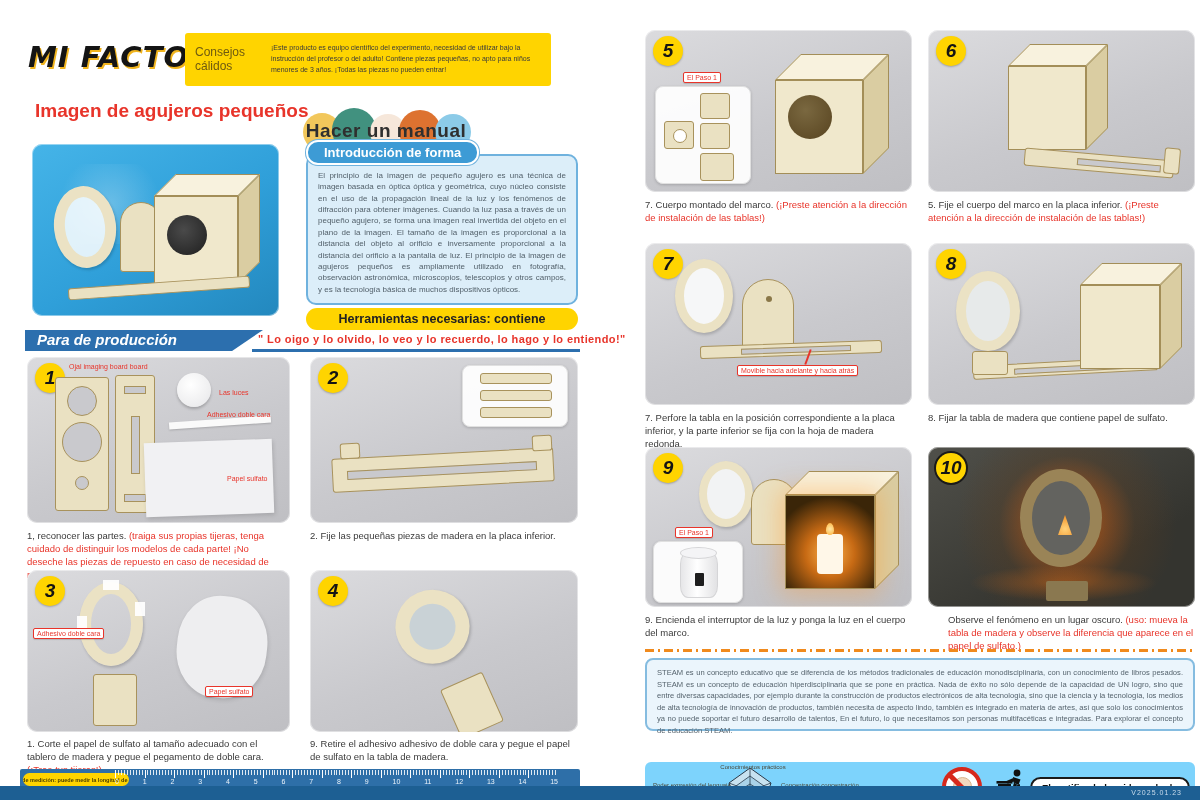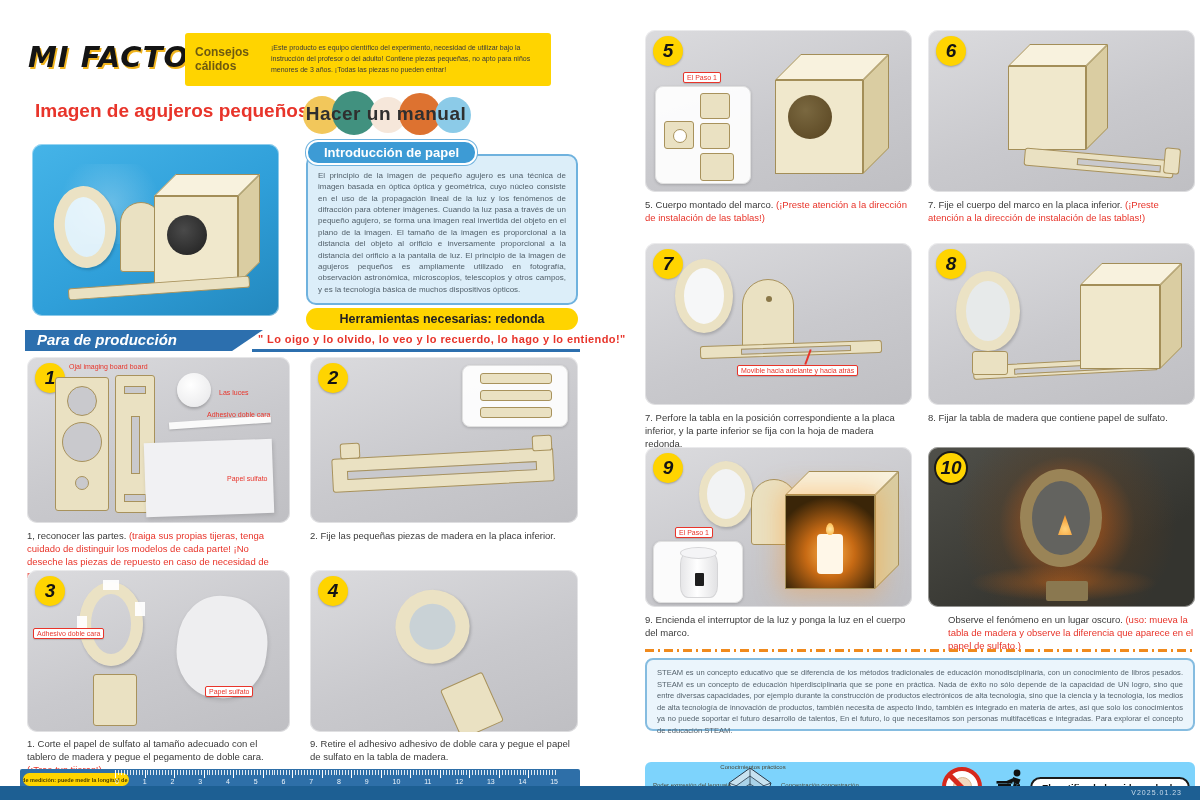--- a/index.html
+++ b/index.html
@@ -29,21 +29,21 @@
   
   .rlabel{position:absolute;font-size:7px;color:#E8342A;white-space:nowrap}
   .blabel{position:absolute;font-size:7px;color:#E8342A;background:#fff;border:1px solid #E8342A;border-radius:2px;padding:1px 3px;white-space:nowrap;box-shadow:0 1px 1px rgba(0,0,0,.15)}
   .cap{position:absolute;font-size:9.5px;line-height:1.38;color:#3A3A3A}
   .red{color:#E8342A}
   
   .logo{position:absolute;left:28px;top:40px;font-family:"DejaVu Sans",sans-serif;font-weight:800;font-style:italic;
         font-size:29px;letter-spacing:1px;color:#141414;text-shadow:1.5px 1.5px 0 #F0B41E}
   .tips{position:absolute;left:185px;top:33px;width:366px;height:53px;background:#FFD400;border-radius:3px;
         display:flex;align-items:center;gap:10px;padding:4px 10px}
-  .tips-title{font-weight:bold;color:#6E5A10;font-size:12px;line-height:1.15;width:66px;flex:none}
+  .tips-title{font-weight:normal;color:#6E5A10;font-size:12px;line-height:1.15;width:66px;flex:none}
   .tips-body{font-size:7px;color:#3A3A3A;line-height:1.55;flex:1}
   .page-title{position:absolute;left:35px;top:100px;font-size:19px;font-weight:bold;color:#E8342A}
   .badge-circle{position:absolute;border-radius:50%}
   .manual-text{position:absolute;left:0;top:12px;width:100%;text-align:center;font-size:19px;font-weight:bold;color:#2F2F2F;letter-spacing:.5px}
   
   .intro-label{position:absolute;left:306px;top:140px;padding:3px 16px;background:#3D9BD5;color:#fff;
                font-size:13px;font-weight:bold;border-radius:12px;border:2px solid #fff;box-shadow:0 0 0 1px #6FB2DE;z-index:2}
   .intro-panel{position:absolute;left:306px;top:154px;width:272px;height:151px;background:#DCEEF9;border:2px solid #6FB2DE;
                border-radius:10px;padding:14px 10px 6px;font-size:8px;color:#53616B;text-align:justify;line-height:1.42}
   .tools-pill{position:absolute;left:306px;top:308px;width:272px;height:22px;background:#FFD400;border-radius:12px;
@@ -80,21 +80,21 @@
 
 <div class="logo">MI FACTORÍA</div>
 
 <div class="tips">
   <div class="tips-title">Consejos cálidos</div>
   <div class="tips-body">¡Este producto es equipo científico del experimento, necesidad de utilizar bajo la instrucción del profesor o del adulto! Contiene piezas pequeñas, no apto para niños menores de 3 años. ¡Todas las piezas no pueden entrar!</div>
 </div>
 
 <div class="page-title">Imagen de agujeros pequeños</div>
 
-<div class="abs" style="left:303px;top:91px;width:166px;height:46px">
+<div class="abs" style="left:303px;top:108px;width:166px;height:46px">
   <div class="badge-circle" style="left:0;top:5px;width:38px;height:38px;background:#F2C75B"></div>
   <div class="badge-circle" style="left:29px;top:0;width:44px;height:44px;background:#41917F"></div>
   <div class="badge-circle" style="left:67px;top:6px;width:36px;height:36px;background:#F6E7DA"></div>
   <div class="badge-circle" style="left:96px;top:2px;width:42px;height:42px;background:#DD7230"></div>
   <div class="badge-circle" style="left:132px;top:6px;width:36px;height:36px;background:#8CCBE8"></div>
   <div class="manual-text">Hacer un manual</div>
 </div>
 
 <div class="photo" style="left:32px;top:144px;width:247px;height:172px;background:linear-gradient(150deg,#45B4E8 0%,#2F9FD9 55%,#2388BE 100%)">
   <div class="abs" style="left:18px;top:20px;width:120px;height:80px;background:radial-gradient(circle,rgba(255,255,255,.25),rgba(255,255,255,0) 70%)"></div>
@@ -103,23 +103,23 @@
   <div class="cube" style="left:122px;top:52px;width:84px;height:88px">
     <div class="cube-top" style="top:-22px;height:22px"></div>
     <div class="cube-side" style="right:-22px;width:22px"></div>
     <div class="cube-front">
       <div class="abs" style="left:12px;top:18px;width:40px;height:40px;border-radius:50%;background:radial-gradient(circle at 42% 38%,#4A4A4A,#1E1E1E)"></div>
     </div>
   </div>
   <div class="wood" style="left:36px;top:138px;width:182px;height:12px;transform:rotate(-4deg)"></div>
 </div>
 
-<div class="intro-label">Introducción de papel</div>
+<div class="intro-label">Introducción de forma</div>
 <div class="intro-panel">El principio de la imagen de pequeño agujero es una técnica de imagen basada en óptica óptica y geométrica, cuyo núcleo consiste en el uso de la propagación lineal de la luz y los fenómenos de difracción para obtener imágenes. Cuando la luz pasa a través de un pequeño agujero, se forma una imagen real invertida del objeto en el plano de la imagen. El tamaño de la imagen es proporcional a la distancia del objeto al orificio e inversamente proporcional a la distancia del orificio a la pantalla de luz. El principio de la imagen de agujeros pequeños es ampliamente utilizado en fotografía, observación astronómica, microscopios, telescopios y otros campos, y es la tecnología básica de muchos dispositivos ópticos.</div>
-<div class="tools-pill">Herramientas necesarias: redonda</div>
+<div class="tools-pill">Herramientas necesarias: contiene</div>
 
 <div class="pasos-banner">Para de producción</div>
 <div class="quote">" Lo oigo y lo olvido, lo veo y lo recuerdo, lo hago y lo entiendo!"</div>
 <div class="quote-bar"></div>
 
 <div class="photo" style="left:27px;top:357px;width:263px;height:166px">
   <div class="stepnum">1</div>
   <div class="wood" style="left:28px;top:20px;width:54px;height:134px">
     <div class="hole" style="left:11px;top:8px;width:30px;height:30px"></div>
     <div class="hole" style="left:6px;top:44px;width:40px;height:40px"></div>
@@ -214,35 +214,35 @@
     <div class="wood" style="left:44px;top:66px;width:34px;height:28px"></div>
   </div>
   <div class="cube" style="left:130px;top:50px;width:88px;height:94px">
     <div class="cube-top" style="top:-26px;height:26px"></div>
     <div class="cube-side" style="right:-26px;width:26px"></div>
     <div class="cube-front">
       <div class="abs" style="left:12px;top:14px;width:44px;height:44px;border-radius:50%;background:radial-gradient(circle at 40% 35%,#7A6840,#57431F)"></div>
     </div>
   </div>
 </div>
-<p class="cap" style="left:645px;top:198px;width:262px"><span>5. Cuerpo montado del marco. </span><span class="red">(¡Preste atención a la dirección de instalación de las tablas!)</span></p>
+<p class="cap" style="left:645px;top:198px;width:262px"><span>7. Cuerpo montado del marco. </span><span class="red">(¡Preste atención a la dirección de instalación de las tablas!)</span></p>
 
 <div class="photo" style="left:928px;top:30px;width:267px;height:162px">
   <div class="stepnum">6</div>
   <div class="cube" style="left:80px;top:36px;width:78px;height:84px">
     <div class="cube-top" style="top:-22px;height:22px"></div>
     <div class="cube-side" style="right:-22px;width:22px"></div>
     <div class="cube-front"></div>
   </div>
   <div class="wood" style="left:96px;top:124px;width:150px;height:18px;transform:rotate(5deg)">
     <div class="slot" style="left:52px;top:5px;width:84px;height:7px"></div>
   </div>
   <div class="wood" style="left:236px;top:118px;width:16px;height:26px;transform:rotate(5deg)"></div>
 </div>
-<p class="cap" style="left:928px;top:198px;width:262px"><span>7. Fije el cuerpo del marco en la placa inferior. </span><span class="red">(¡Preste atención a la dirección de instalación de las tablas!)</span></p>
+<p class="cap" style="left:928px;top:198px;width:262px"><span>5. Fije el cuerpo del marco en la placa inferior. </span><span class="red">(¡Preste atención a la dirección de instalación de las tablas!)</span></p>
 
 <div class="photo" style="left:645px;top:243px;width:267px;height:162px">
   <div class="stepnum">7</div>
   <div class="ring" style="left:30px;top:16px;width:58px;height:74px;border-width:9px;background:#F6F7F8"></div>
   <div class="wood" style="left:97px;top:36px;width:52px;height:74px;border-radius:26px 26px 4px 4px">
     <div class="abs" style="left:23px;top:16px;width:6px;height:6px;border-radius:50%;background:#8A7748"></div>
   </div>
   <div class="wood" style="left:55px;top:100px;width:182px;height:13px;transform:rotate(-2deg)">
     <div class="slot" style="left:40px;top:3px;width:110px;height:6px"></div>
   </div>

